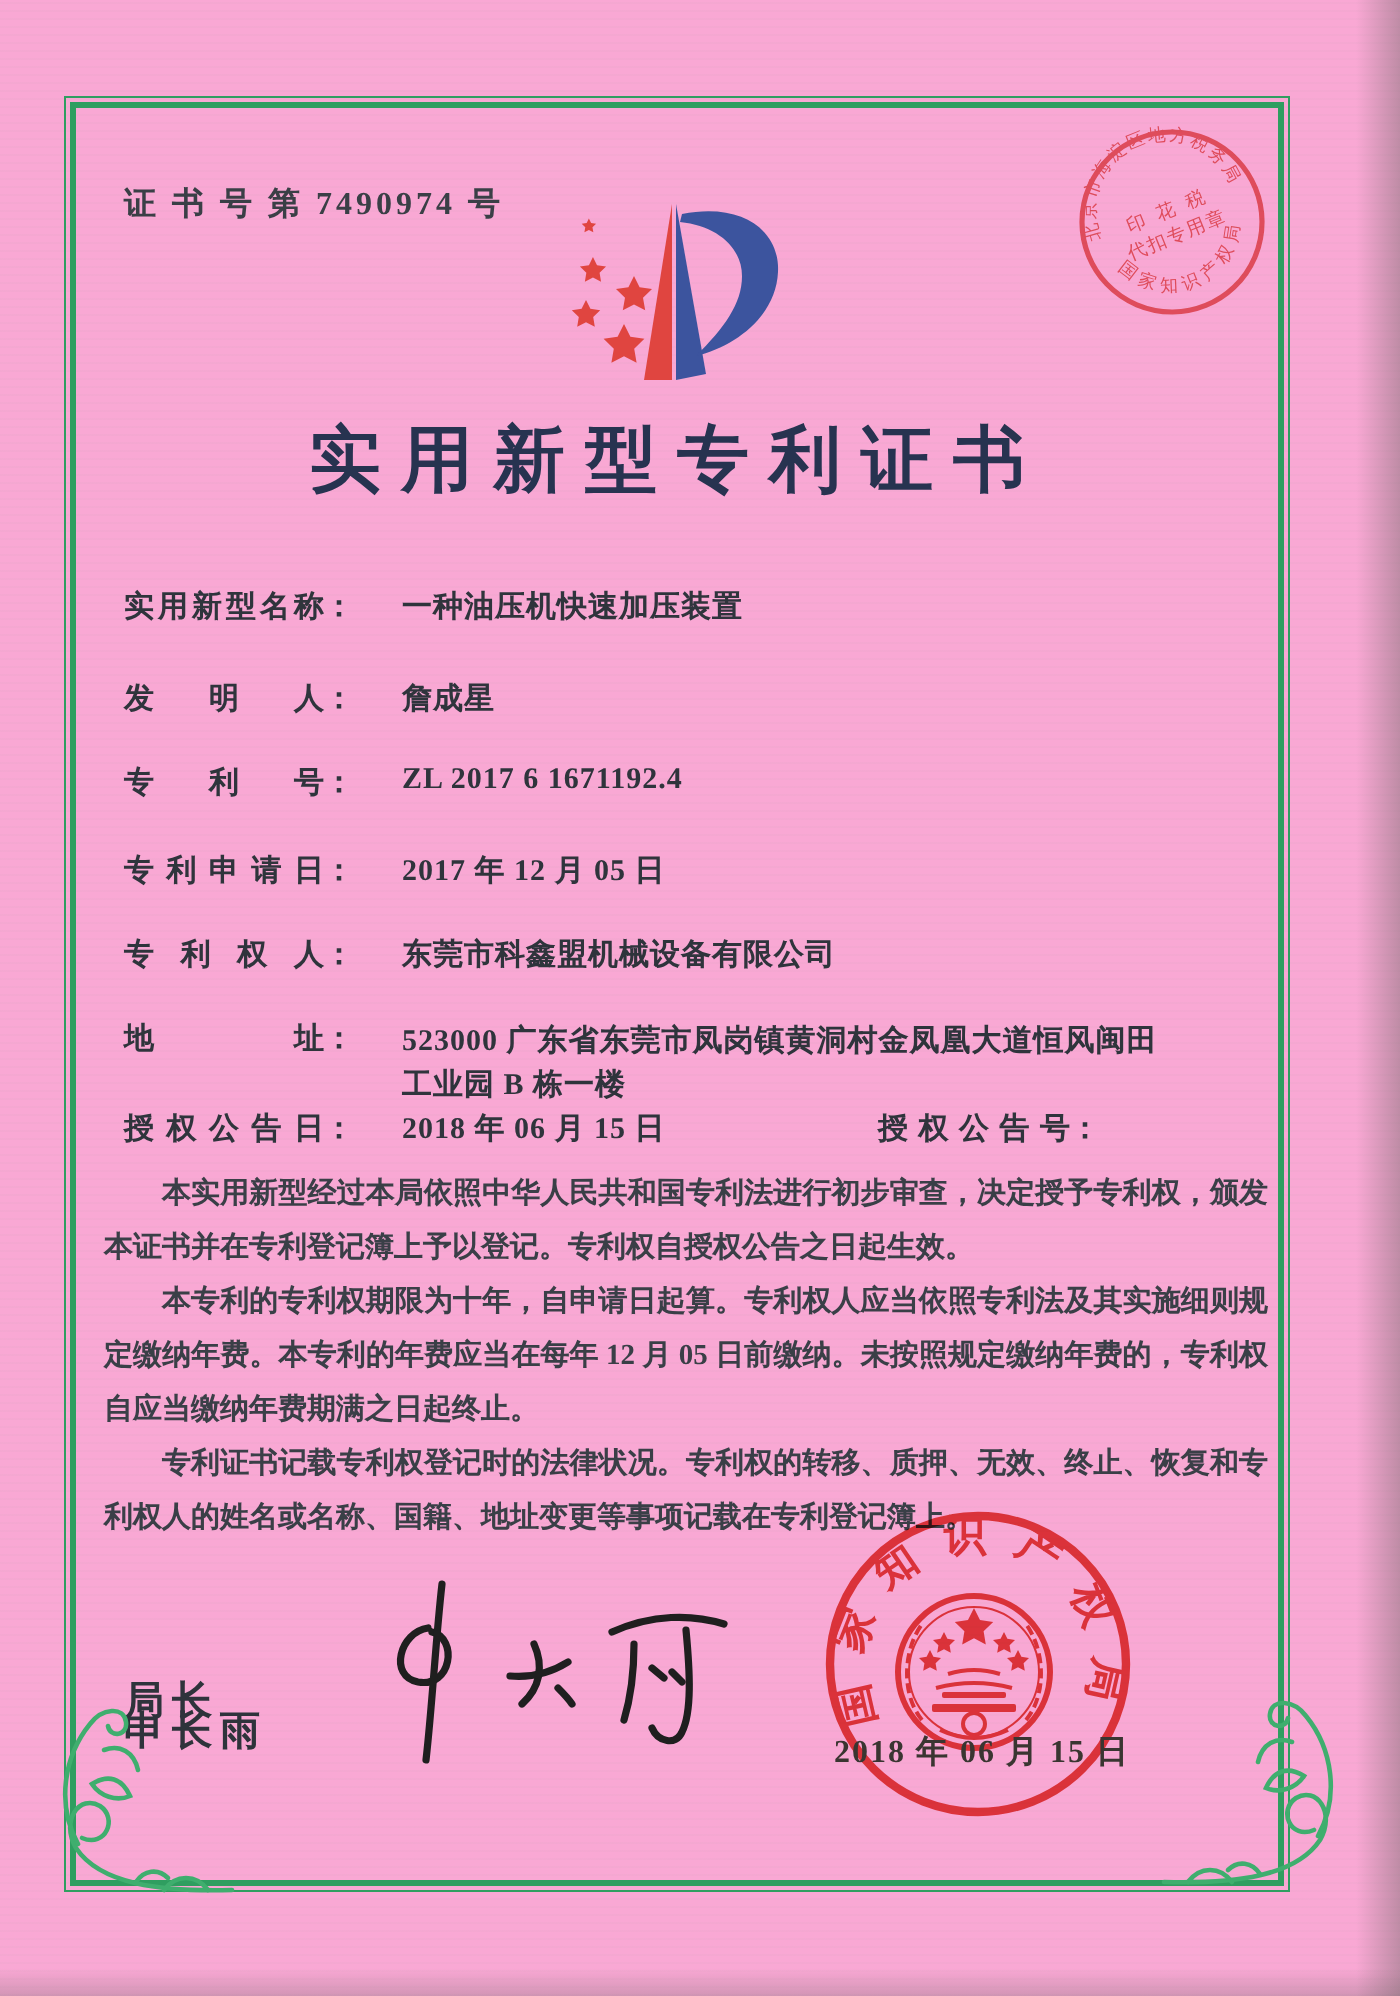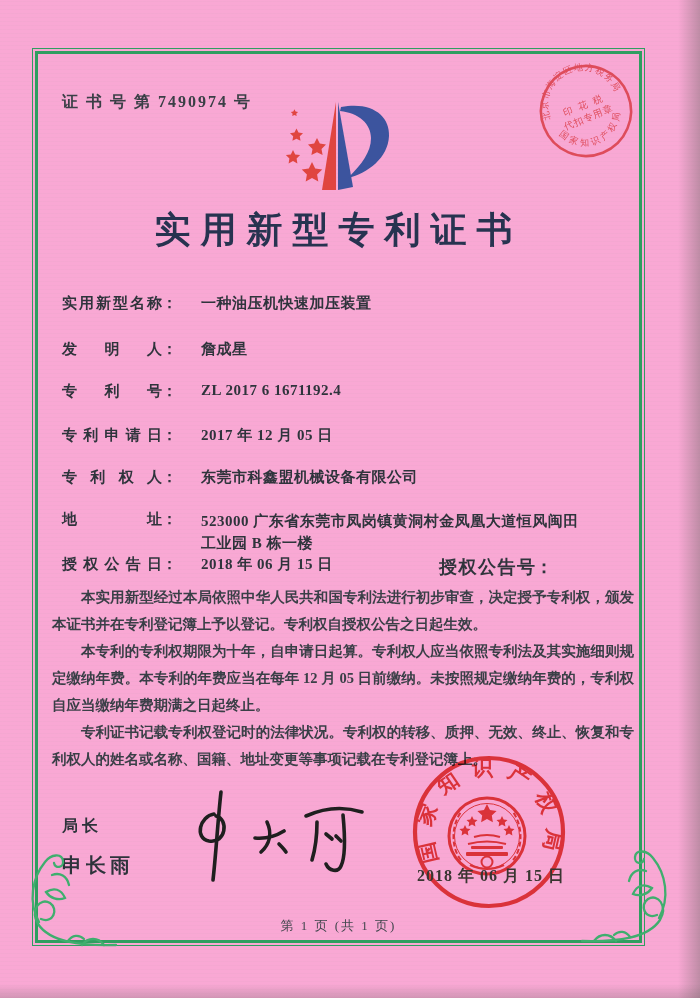--- a/index.html
+++ b/index.html
@@ -24,28 +24,28 @@
   
   .title{position:absolute;left:32px;top:206px;width:613px;text-align:center;
     font-size:36px;font-weight:700;letter-spacing:10px;color:#273350;}
   
   .row{position:absolute;left:62px;display:flex;align-items:flex-start;
     font-size:15px;font-weight:600;color:#2f343c;}
   .lbl{display:inline-block;width:100px;text-align:justify;text-align-last:justify;}
   .colon{display:inline-block;}
   .val{margin-left:24px;letter-spacing:0.5px;}
   .val-address{width:480px;white-space:pre-line;line-height:22px;}
-  .grant-no{position:absolute;left:377px;top:0;display:flex;font-size:18px;font-weight:600;color:#2f343c;}
+  .grant-no{position:absolute;left:377px;top:0;display:flex;font-size:15px;font-weight:600;color:#2f343c;}
   .grant-no .lbl{width:96px;}
   
   .paras{position:absolute;left:52px;top:584px;width:582px;font-weight:bold;}
   .paras p{margin:0;text-indent:2em;font-size:14.5px;line-height:27px;
     text-align:justify;color:#3a3f47;}
   
-  .director-title{position:absolute;left:62px;top:816px;font-size:16px;font-weight:700;
+  .director-title{position:absolute;left:62px;top:837px;font-size:20px;font-weight:700;
     letter-spacing:4px;color:#2e333b;}
   .director-name{position:absolute;left:62px;top:852px;font-size:20px;font-weight:700;
     letter-spacing:4px;color:#2e333b;}
   .signature{position:absolute;left:180px;top:786px;width:190px;height:100px;}
   
   .stamp-top{position:absolute;left:533px;top:58px;width:106px;height:106px;
     transform:rotate(-22deg);mix-blend-mode:multiply;opacity:0.88;}
   .seal-bottom{position:absolute;left:410px;top:752px;width:158px;height:164px;
     mix-blend-mode:multiply;opacity:0.95;}
   .seal-date{position:absolute;left:416px;top:866px;width:150px;text-align:center;
@@ -213,17 +213,16 @@
     <g fill="none" stroke="#3fae6e" stroke-width="2.3" stroke-linecap="round">
       <path d="M92 95 C 56 96 26 92 14 74 C 6 60 16 47 26 53 C 35 59 29 74 17 69"></path>
       <path d="M15 72 C 4 52 8 28 21 12 C 27 4 38 3 39 11 C 40 18 31 19 30 13"></path>
       <path d="M22 42 C 30 37 37 39 41 48 C 34 51 26 48 22 42 Z"></path>
       <path d="M28 25 C 36 22 43 26 45 35"></path>
       <path d="M58 95 C 64 87 74 87 80 95"></path>
       <path d="M44 91 C 48 85 55 84 60 89"></path>
     </g>
   </svg>
 
-  <div class="footer">第 1 页 (共 1 页)</div>
 
   <div class="edge-right"></div>
   <div class="edge-bottom"></div>
 </div>
 
 </body></html>

